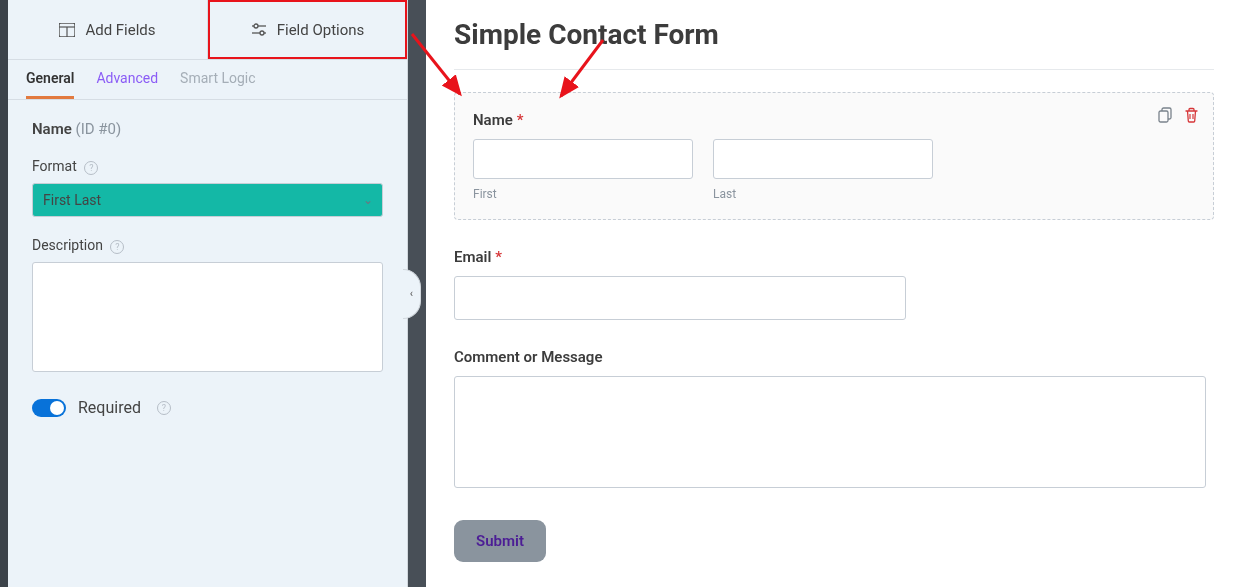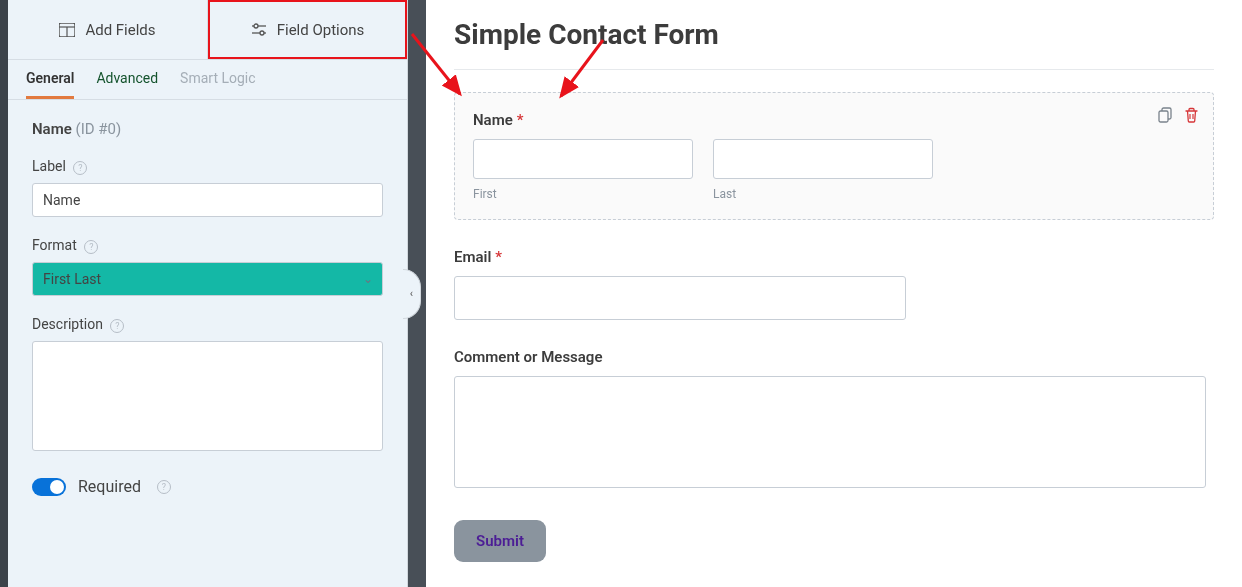--- a/index.html
+++ b/index.html
@@ -6,21 +6,21 @@
   body { background: #fff; color: #444; }
   .app { display: flex; height: 587px; width: 1242px; position: relative; }
   .dark-strip { width: 8px; background: #3c434a; }
   .sidebar { width: 400px; background: #ecf3f9; border-right: 1px solid #d1d7dd; display: flex; flex-direction: column; position: relative; }
   .top-tabs { display: flex; height: 60px; border-bottom: 1px solid #d6dde4; }
   .top-tab { flex: 1; display: flex; align-items: center; justify-content: center; gap: 10px; cursor: pointer; font-size: 15px; color: #444; border-right: 1px solid #d6dde4; }
   .top-tab:last-child { border-right: none; }
   .top-tab.highlight { outline: 2px solid #e8131b; outline-offset: -2px; }
   .icon-box { width: 16px; height: 16px; display: inline-flex; align-items: center; justify-content: center; }
   .sub-tabs { display: flex; padding: 0 18px; border-bottom: 1px solid #d6dde4; height: 40px; align-items: flex-end; gap: 22px; }
-  .sub-tab { padding: 10px 0; font-size: 14px; color: #14532d; cursor: pointer; border-bottom: 3px solid transparent; }
+  .sub-tab { padding: 10px 0; font-size: 14px; color: #8b5cf6; cursor: pointer; border-bottom: 3px solid transparent; }
   .sub-tab.active { border-bottom-color: #e27a3f; font-weight: 600; color: #333; }
   .sub-tab.muted { color: #a5aeb7; }
   .panel-body { padding: 20px 24px; overflow-y: auto; flex: 1; }
   .hdr-row { font-size: 15px; margin-bottom: 20px; }
   .hdr-row .id { color: #8a949e; }
   .field-block { margin-bottom: 20px; }
   .field-block label { display: block; font-size: 14px; color: #444; margin-bottom: 8px; }
   .help { display: inline-flex; width: 14px; height: 14px; border: 1px solid #b6bec7; border-radius: 50%; align-items: center; justify-content: center; font-size: 9px; color: #b6bec7; margin-left: 4px; }
   .in-text, .in-select, .in-area {
     width: 100%; font-size: 14px; padding: 8px 10px; border: 1px solid #c7ced6; border-radius: 3px; background: #fff; color: #444;
@@ -89,27 +89,20 @@
       <div class="sub-tab">Advanced</div>
       <div class="sub-tab muted">Smart Logic</div>
     </div>
 
     <div class="panel-body">
       <div class="hdr-row">
         <span style="font-weight:600;">Name</span>
         <span class="id">(ID #0)</span>
       </div>
 
-      <div class="field-block">
-        <label>
-          <span>Label</span>
-          <span class="help">?</span>
-        </label>
-        <input type="text" class="in-text" value="Name" style="">
-      </div>
 
       <div class="field-block">
         <label>
           <span>Format</span>
           <span class="help">?</span>
         </label>
         <div class="select-wrap">
           <select class="in-select">
             <option value="First Last">First Last</option>
           </select>

